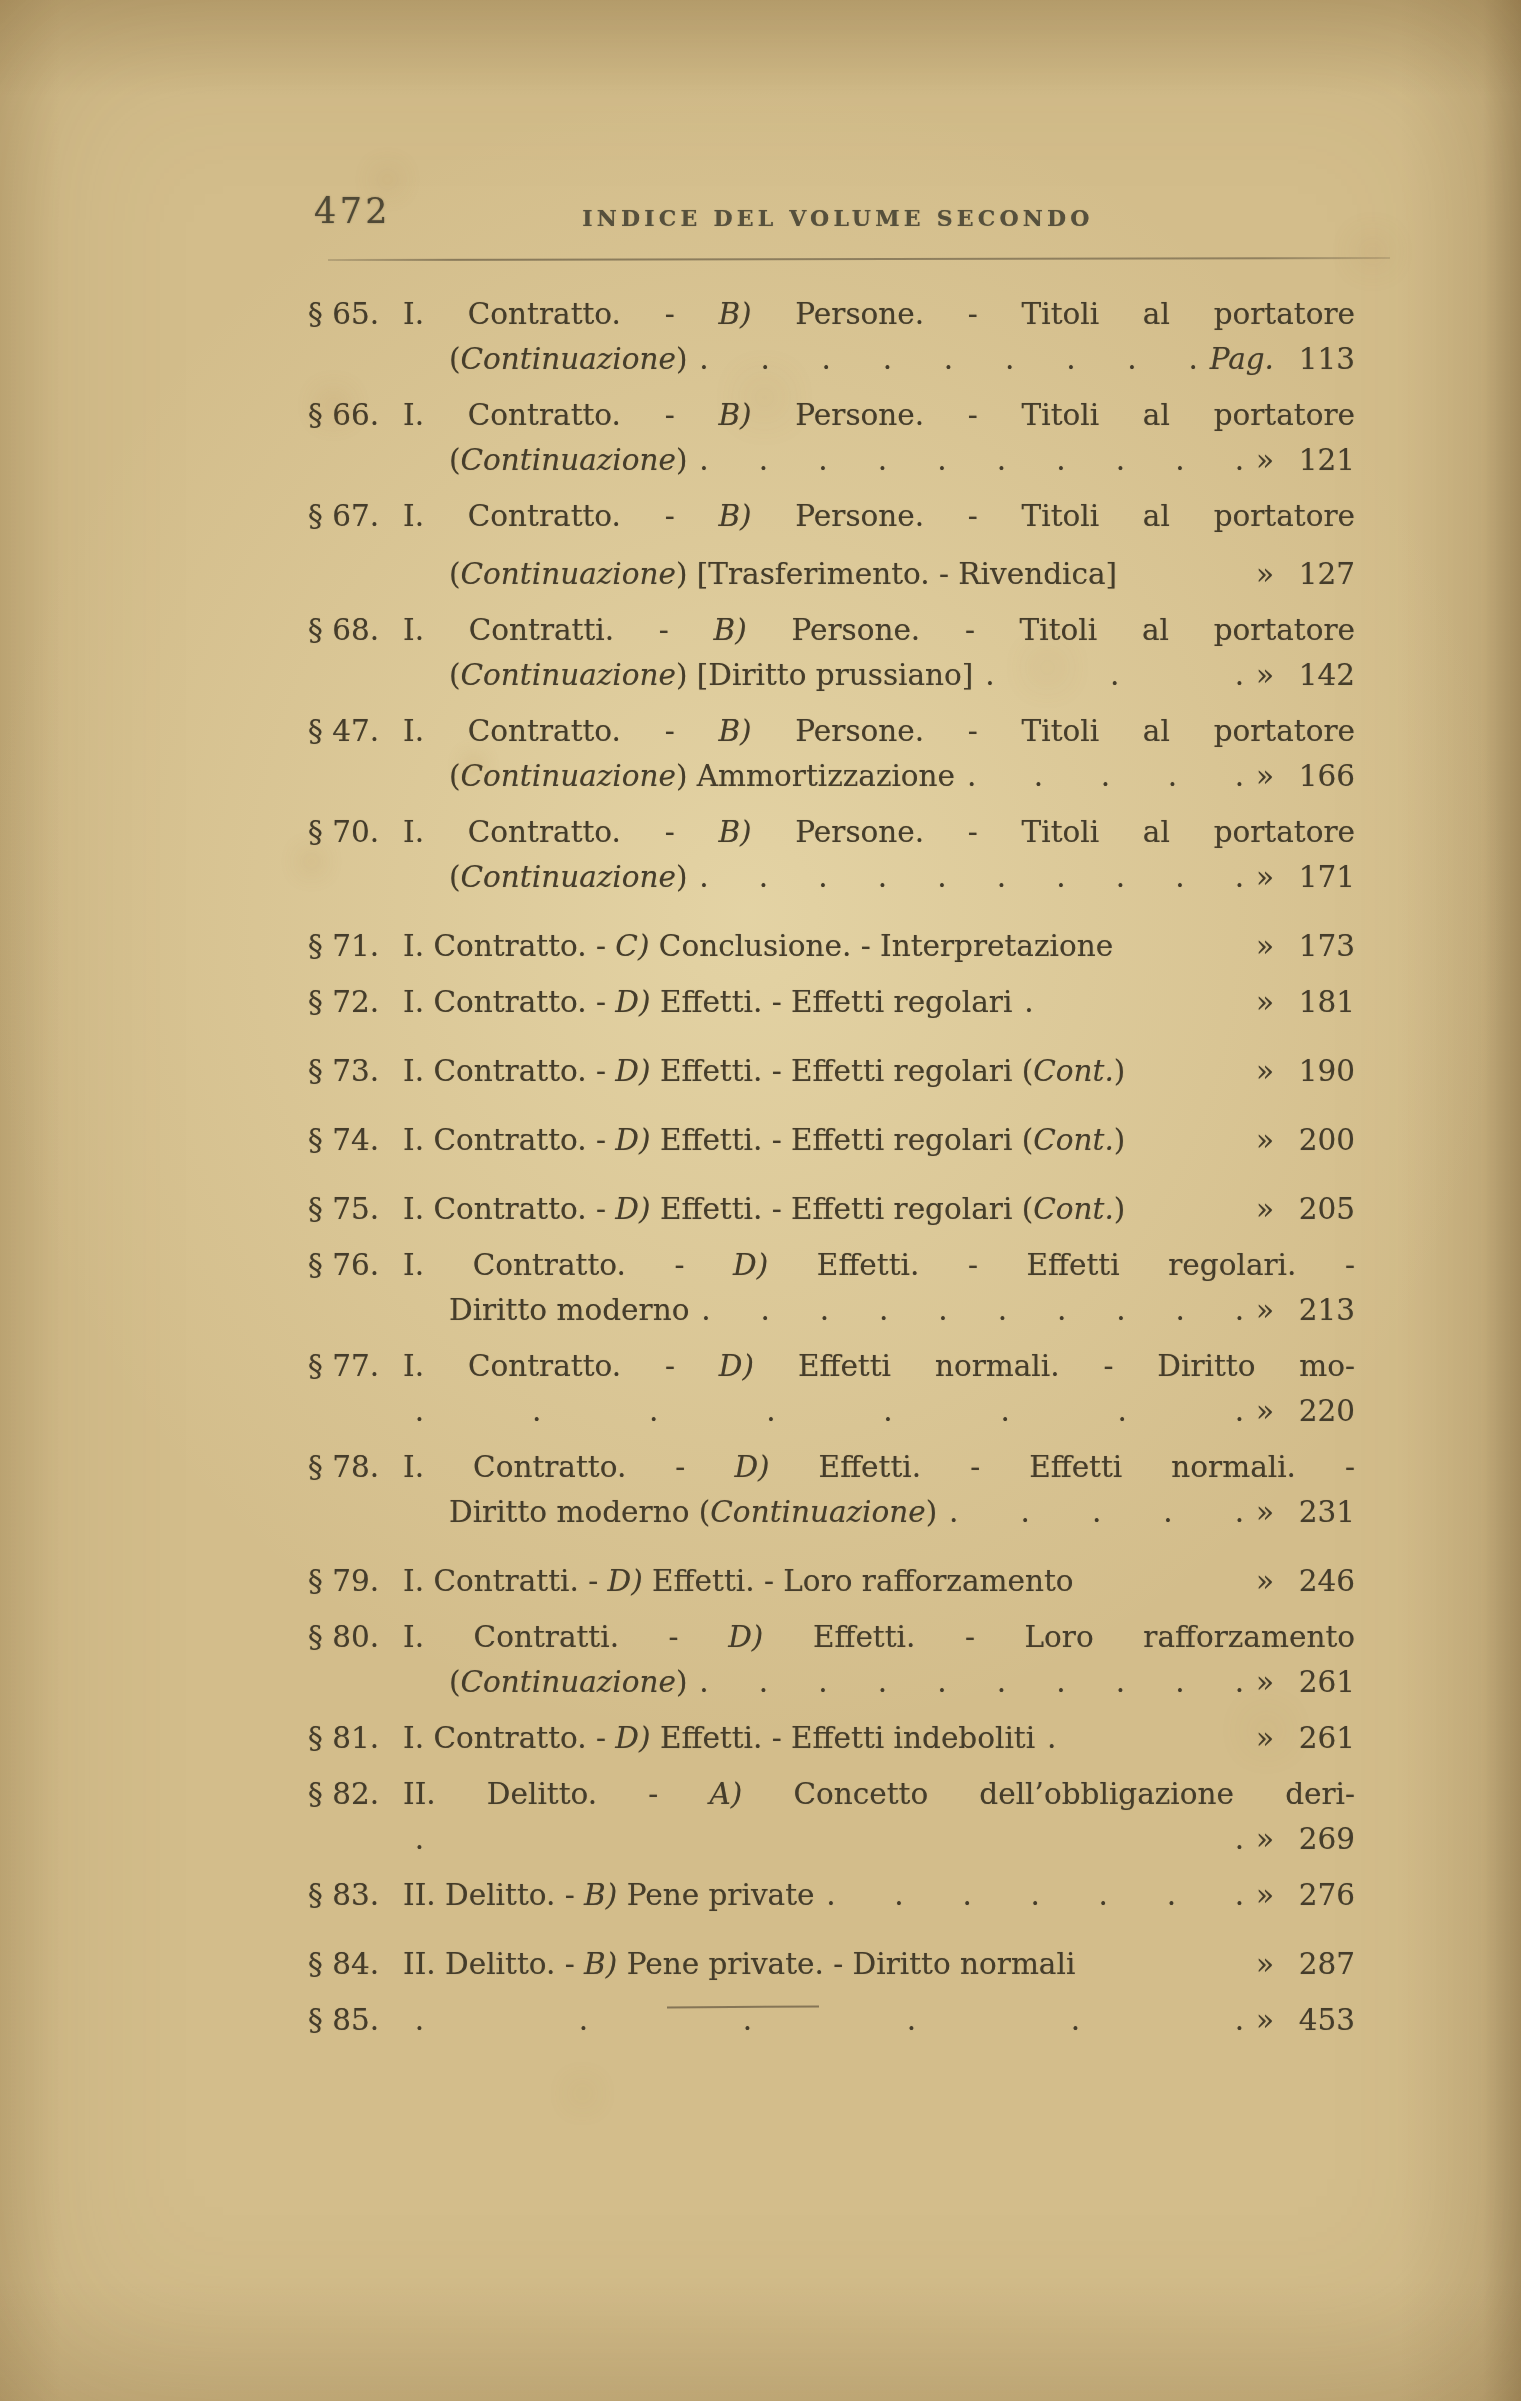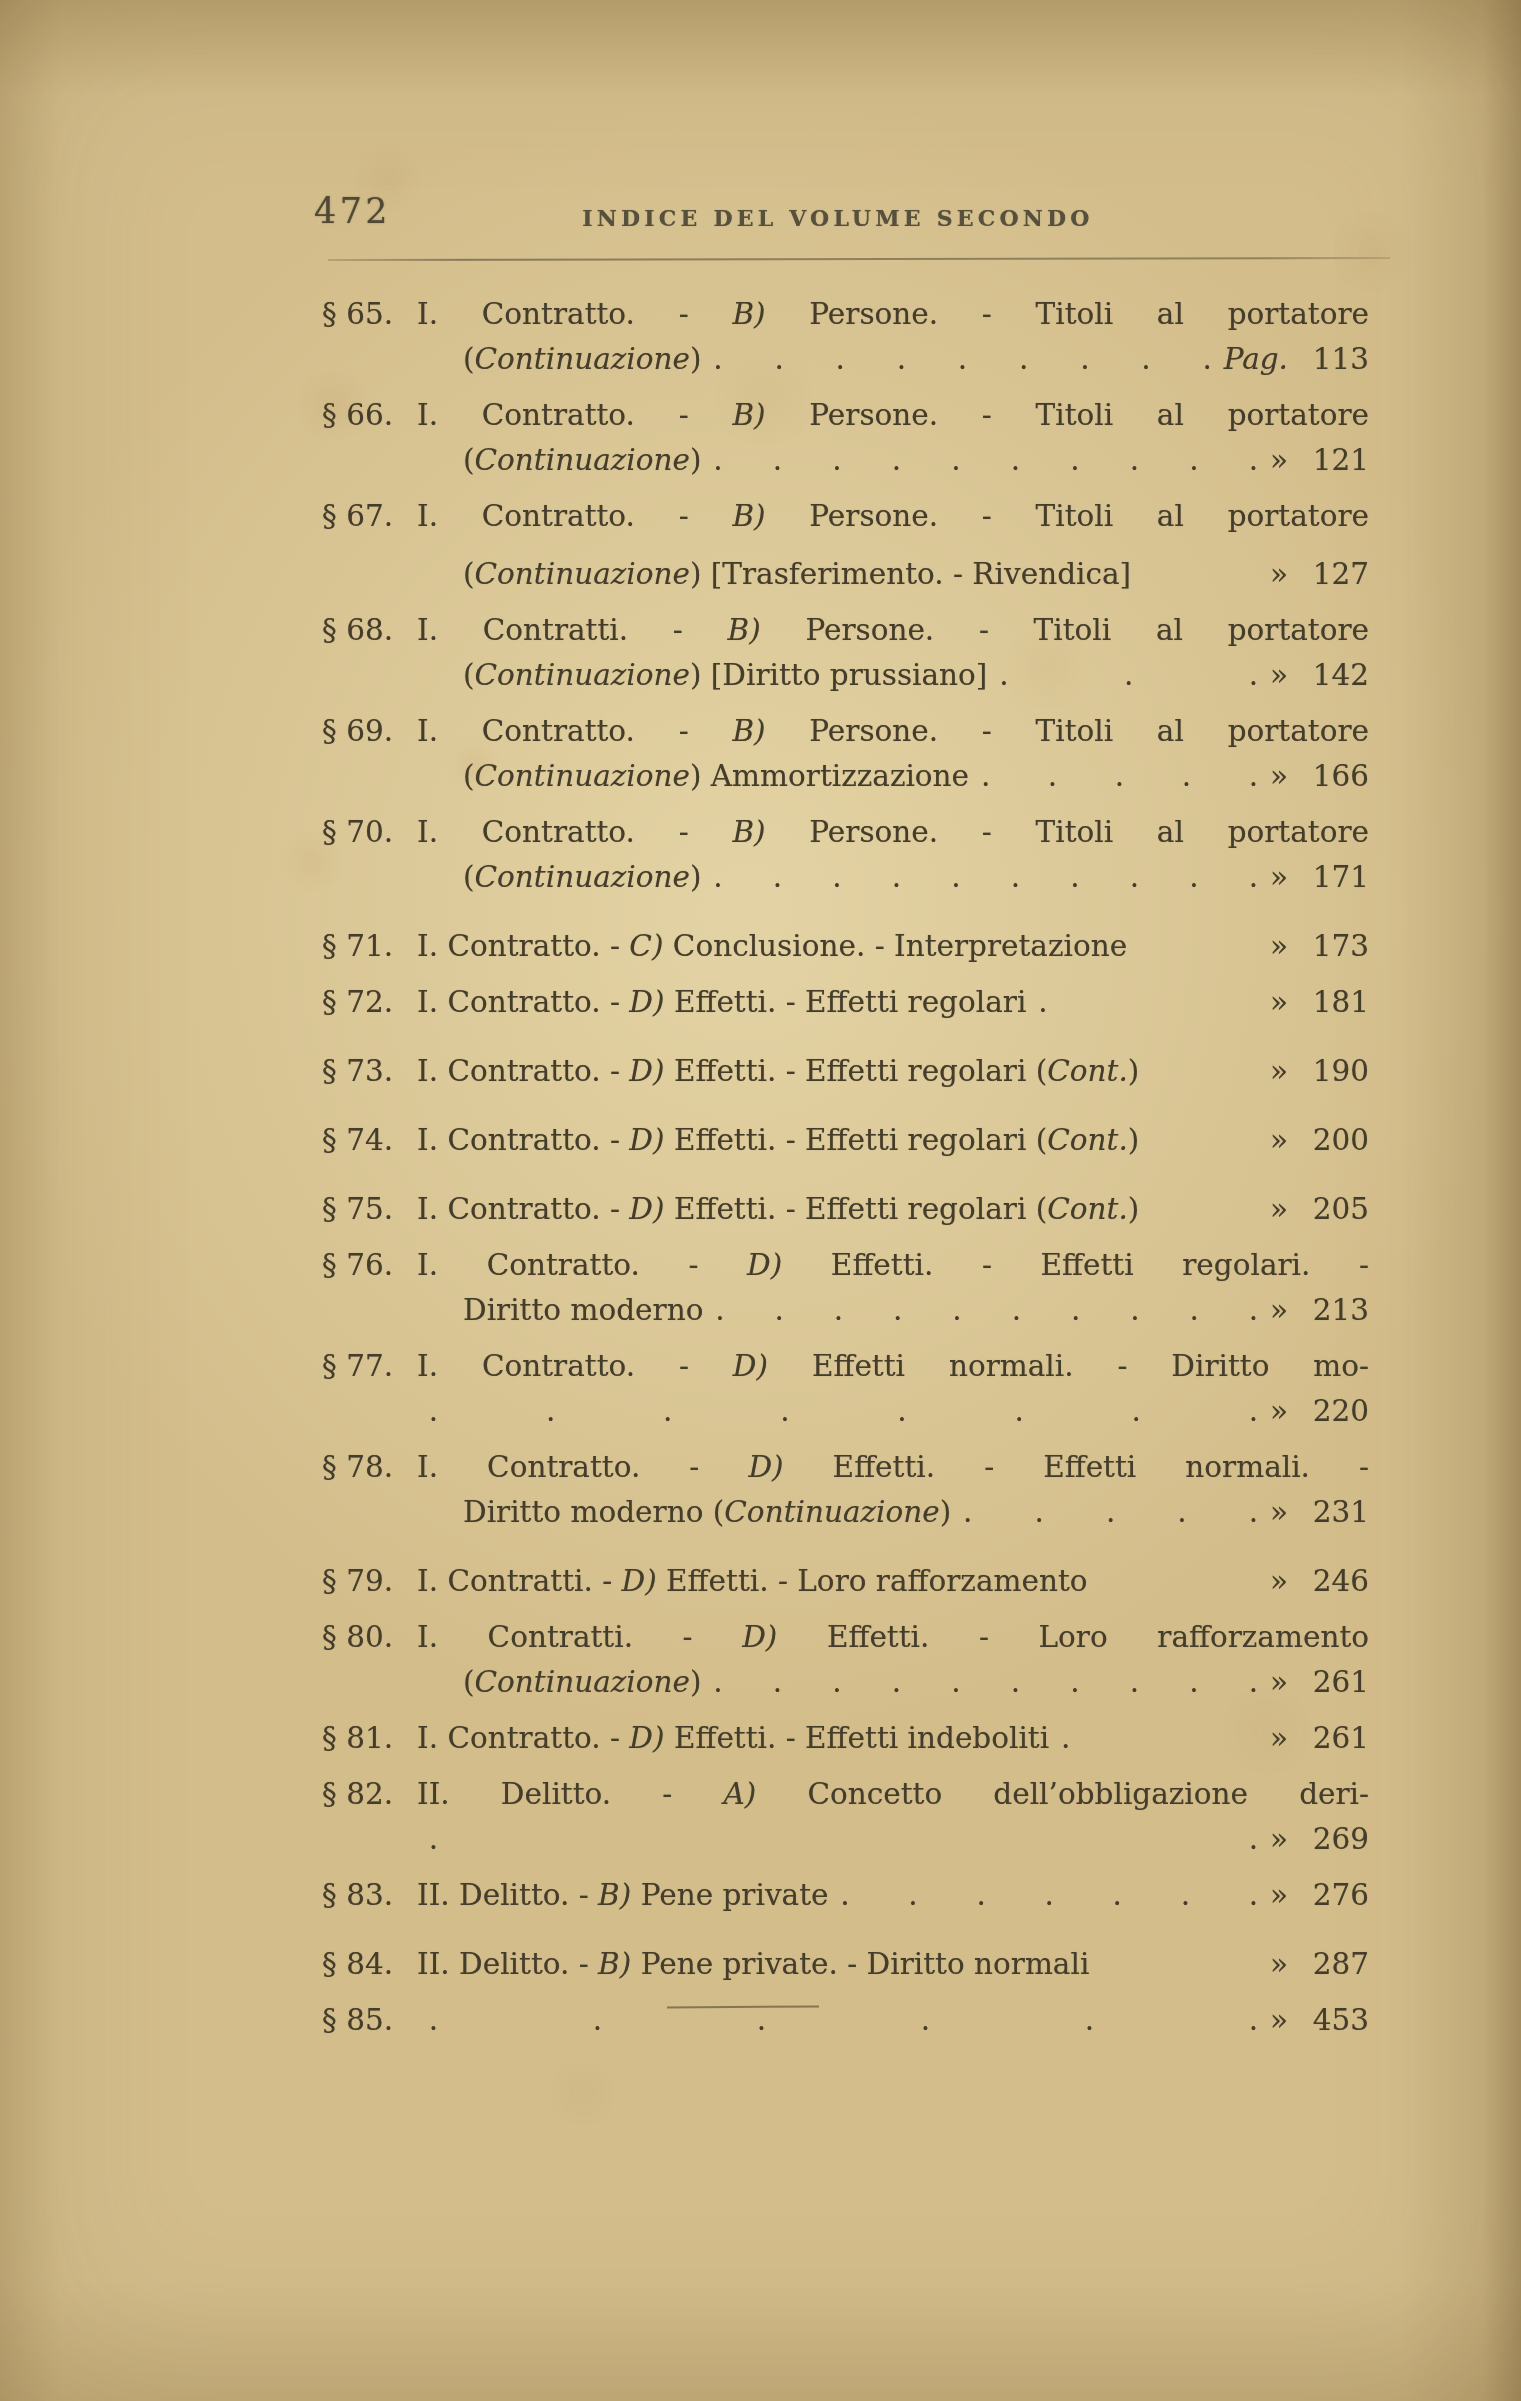--- a/index.html
+++ b/index.html
@@ -33,21 +33,21 @@
     position:absolute; left:328px; top:258px; width:1062px; height:1.7px;
     background:linear-gradient(90deg, rgba(90,79,58,0.25), rgba(90,79,58,0.62) 12%, rgba(90,79,58,0.55) 88%, rgba(90,79,58,0.2));
     transform:rotate(-0.12deg);
   }
   .end-rule {
     position:absolute; left:667px; top:2006px; width:152px; height:1.7px;
     background:rgba(90,79,58,0.65);
     transform:rotate(-0.4deg);
   }
   .toc {
-    position:absolute; left:322px; top:292px; width:1047px;
+    position:absolute; left:308px; top:292px; width:1047px;
     font-size:29.5px; line-height:45px;
     text-shadow:0 0 0.8px rgba(70,60,40,0.45);
   }
   .entry { margin-bottom:11px; }
   .line { display:flex; align-items:baseline; }
   .label { flex:0 0 95px; white-space:nowrap; }
   .txt { white-space:normal; }
   .txt.fill { flex:1 1 auto; text-align:justify; text-align-last:justify; }
   .line .txt:not(.fill) { flex:0 1 auto; min-width:0; }
   .cont .txt { padding-left:46px; }
@@ -129,21 +129,21 @@
         <div class="line cont">
           <span class="label"></span>
           <span class="txt"><span>(</span><span class="it">Continuazione</span><span>) [Diritto prussiano]</span></span>
           <span class="leader">. . .</span>
           <span class="ref">»</span>
           <span class="pg">142</span>
         </div>
       </div>
       <div class="entry">
         <div class="line">
-          <span class="label">§ 69.</span>
+          <span class="label">§ 47.</span>
           <span class="txt fill"><span>I. Contratto. - </span><span class="it">B)</span><span> Persone. - Titoli al portatore</span></span>
         </div>
         <div class="line cont">
           <span class="label"></span>
           <span class="txt"><span>(</span><span class="it">Continuazione</span><span>) Ammortizzazione</span></span>
           <span class="leader">. . . . .</span>
           <span class="ref">»</span>
           <span class="pg">166</span>
         </div>
       </div>

